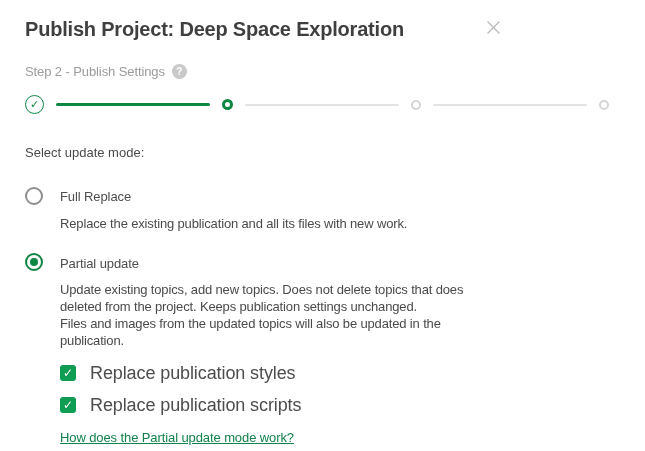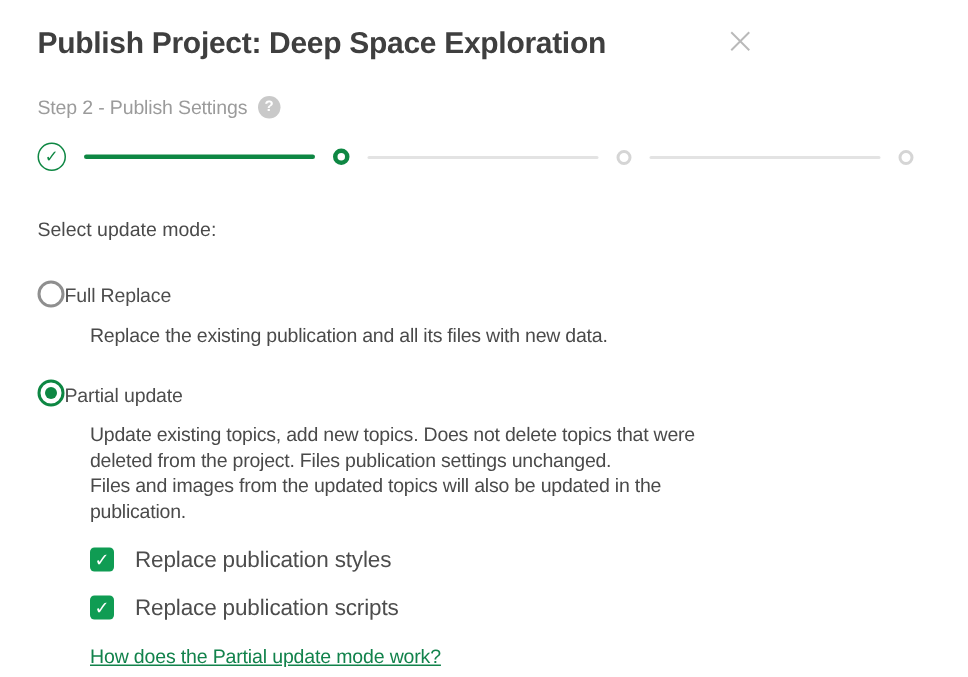--- a/index.html
+++ b/index.html
@@ -44,21 +44,21 @@
   .p-line { flex: 1 1 auto; border-radius: 2px; }
   .p-line.green { height: 3px; background: #0e8743; }
   .p-line.gray  { height: 2px; background: #e3e3e3; }
   .p-dot { border-radius: 50%; background: #ffffff; flex: 0 0 auto; }
   .p-dot.current { width: 11px; height: 11px; border: 3.5px solid #0e8743; }
   .p-dot.upcoming { width: 10px; height: 10px; border: 2px solid #d5d5d5; }
 
   
   .prompt { margin-top: 31px; font-size: 13px; line-height: 16px; color: #4a4a4a; }
 
-  .option { display: flex; align-items: center; height: 18px; cursor: pointer; }
+  .option { display: flex; align-items: center; column-gap: 17px; height: 18px; cursor: pointer; }
   .option.full { margin-top: 26px; }
   .option.partial { margin-top: 21px; align-items: flex-end; }
   .radio {
     width: 18px; height: 18px; border-radius: 50%; flex: 0 0 auto;
     border: 2px solid #8f8f8f; background: #ffffff; position: relative; cursor: pointer;
   }
   .radio.selected { border-color: #0e8743; }
   .radio.selected::after {
     content: ""; position: absolute; left: 50%; top: 50%;
     width: 8px; height: 8px; border-radius: 50%; background: #0e8743;
@@ -72,21 +72,21 @@
   }
 
   
   .checkboxes { margin: 16px 0 0 35px; display: flex; flex-direction: column; row-gap: 16px; }
   .cb-row { display: flex; align-items: center; height: 16px; cursor: pointer; }
   .checkbox {
     width: 16px; height: 16px; border-radius: 3px; background: #0f9c53;
     display: inline-flex; align-items: center; justify-content: center;
     color: #ffffff; font-size: 12px; font-weight: 700; flex: 0 0 auto; cursor: pointer;
   }
-  .cb-label { margin-left: 14px; font-size: 15px; color: #4d4d4d; letter-spacing: -0.1px; }
+  .cb-label { margin-left: 14px; font-size: 18px; color: #4d4d4d; letter-spacing: -0.1px; }
 
   
   .help-link {
     display: inline-block; margin: 17px 0 0 35px;
     font-size: 13px; line-height: 16px; color: #11824b;
     text-decoration: underline; cursor: pointer; letter-spacing: -0.1px; text-align: right;
   }
 </style>
 </head>
 <body>
@@ -118,28 +118,28 @@
     <span class="p-line gray"></span>
     <span class="p-dot upcoming"></span>
   </div>
 
   <div class="prompt">Select update mode:</div>
 
   <div class="option full">
     <span class="radio"></span>
     <span class="opt-label">Full Replace</span>
   </div>
-  <div class="opt-desc">Replace the existing publication and all its files with new data.</div>
+  <div class="opt-desc">Replace the existing publication and all its files with new work.</div>
 
   <div class="option partial">
     <span class="radio selected"></span>
     <span class="opt-label">Partial update</span>
   </div>
   <div class="opt-desc">
-    <div>Update existing topics, add new topics. Does not delete topics that were deleted from the project. Files publication settings unchanged.</div>
+    <div>Update existing topics, add new topics. Does not delete topics that does deleted from the project. Keeps publication settings unchanged.</div>
     <div>Files and images from the updated topics will also be updated in the publication.</div>
   </div>
 
   <div class="checkboxes">
     <label class="cb-row">
       <span class="checkbox">
           <span>✓</span>
         </span>
       <span class="cb-label">Replace publication styles</span>
     </label>

